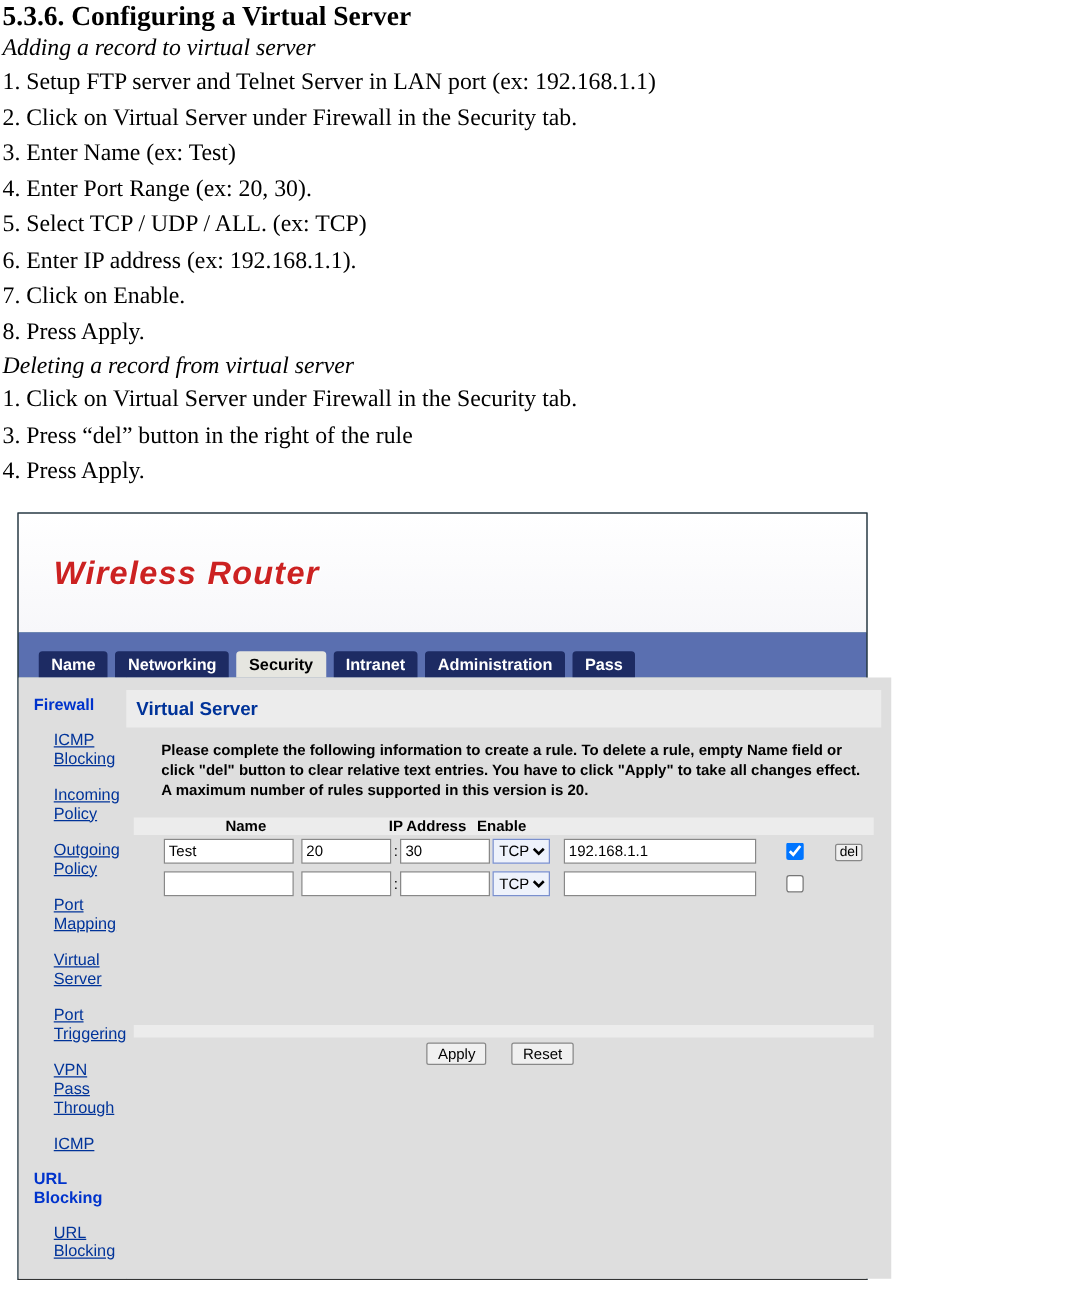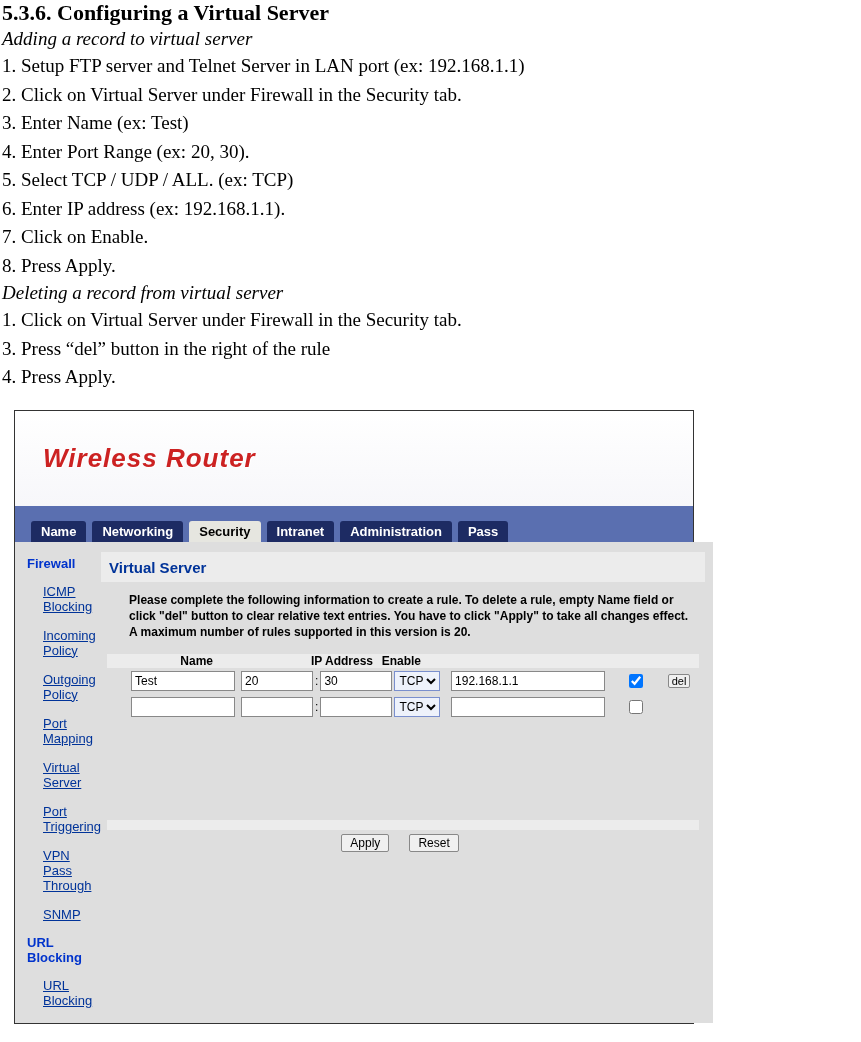--- a/index.html
+++ b/index.html
@@ -251,21 +251,21 @@
       <div class="sidebar">
         <div class="side-group-title">Firewall</div>
         <div id="side-g1">
             <div class="side-link">ICMP Blocking</div>
             <div class="side-link">Incoming Policy</div>
             <div class="side-link">Outgoing Policy</div>
             <div class="side-link">Port Mapping</div>
             <div class="side-link">Virtual Server</div>
             <div class="side-link">Port Triggering</div>
             <div class="side-link">VPN Pass Through</div>
-            <div class="side-link">SNMP</div>
+            <div class="side-link">ICMP</div>
           </div>
         <div class="side-group-title">URL Blocking</div>
         <div id="side-g2">
             <div class="side-link">URL Blocking</div>
           </div>
       </div>
 
       <div class="main-panel">
         <div class="panel-title-bar">
           <span class="panel-title">Virtual Server</span>

